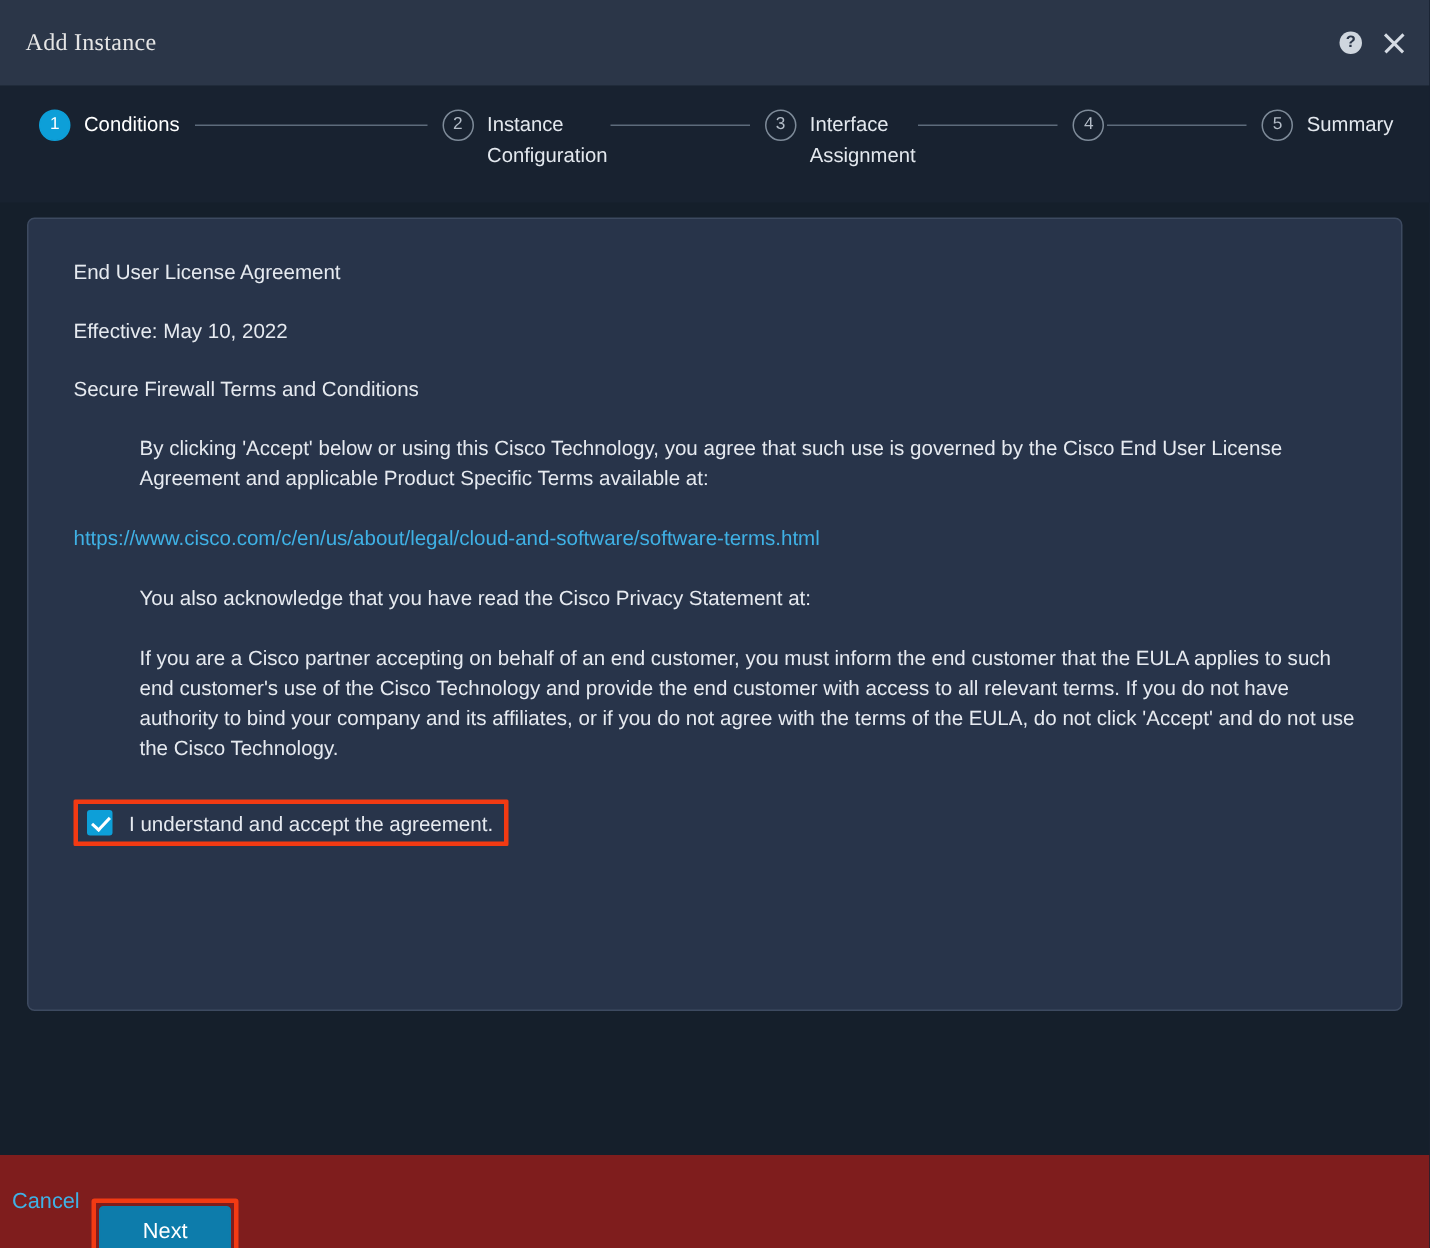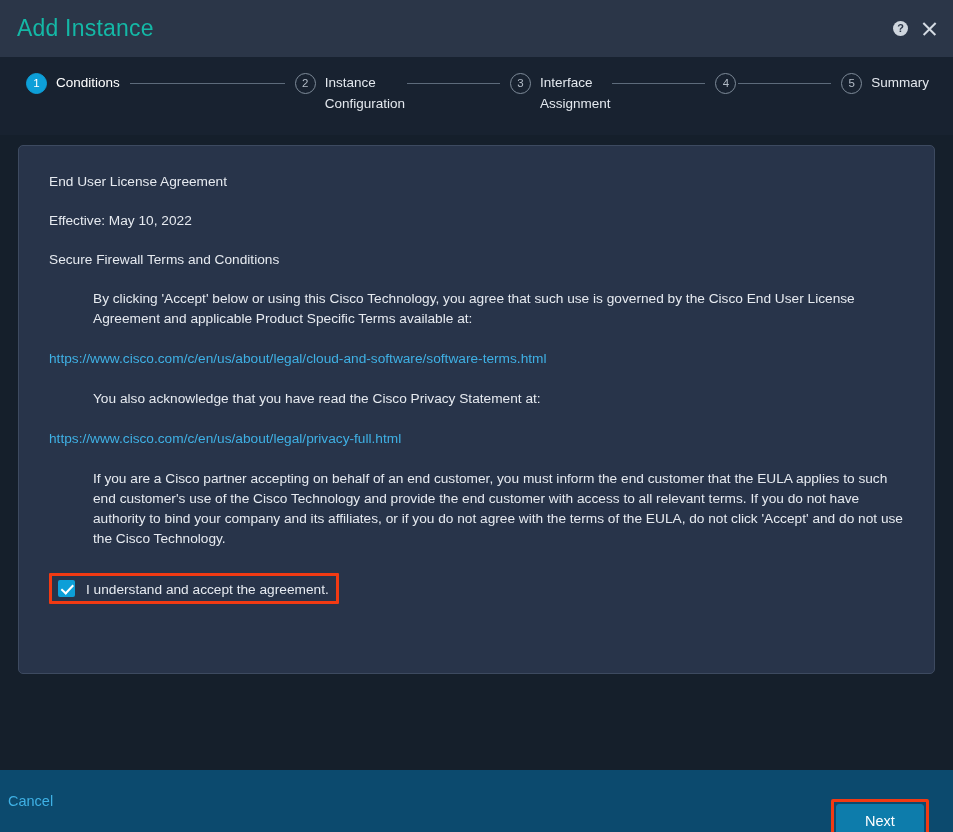--- a/index.html
+++ b/index.html
@@ -24,24 +24,25 @@
   .dlg-header {
     height: 57px;
     min-height: 57px;
     background: #2b3648;
     display: flex;
     align-items: center;
     padding: 0 16px 0 17px;
     position: relative;
   }
   .dlg-title {
-    font-size: 23px;
-    color: #14b8a6;
+    font-size: 16px;
+    color: #e5e5e5;
     font-weight: 400;
     letter-spacing: 0.2px;
+    font-family: Liberation Serif, serif;
   }
   .header-actions {
     position: absolute;
     right: 14px;
     top: 0;
     height: 57px;
     display: flex;
     align-items: center;
     gap: 11px;
   }
@@ -191,24 +192,24 @@
     margin-left: 11px;
     font-size: 13.7px;
     color: #e6eaf0;
     cursor: pointer;
   }
 
   
   .dlg-footer {
     height: 62px;
     min-height: 62px;
-    background: #0c4a6e;
+    background: #7f1d1d;
     display: flex;
     align-items: center;
-    justify-content: space-between;
+    justify-content: flex-start;
     padding: 0 24px 0 0;
   }
   .btn-cancel {
     background: none;
     border: none;
     color: #3fb1e5;
     font-size: 14.5px;
     font-family: "Liberation Sans", sans-serif;
     cursor: pointer;
     padding: 6px 8px;
@@ -284,21 +285,20 @@
 
       <p>End User License Agreement</p>
       <p>Effective: May 10, 2022</p>
       <p>Secure Firewall Terms and Conditions</p>
       <p class="para">By clicking 'Accept' below or using this Cisco Technology, you agree that such use is governed by the Cisco End User License Agreement and applicable Product Specific Terms available at:</p>
 
       <a class="eula-link">https://www.cisco.com/c/en/us/about/legal/cloud-and-software/software-terms.html</a>
 
       <p class="para">You also acknowledge that you have read the Cisco Privacy Statement at:</p>
 
-      <a class="eula-link">https://www.cisco.com/c/en/us/about/legal/privacy-full.html</a>
 
       <p class="para">If you are a Cisco partner accepting on behalf of an end customer, you must inform the end customer that the EULA applies to such end customer's use of the Cisco Technology and provide the end customer with access to all relevant terms. If you do not have authority to bind your company and its affiliates, or if you do not agree with the terms of the EULA, do not click 'Accept' and do not use the Cisco Technology.</p>
 
       <div class="accept-row">
         <span class="chk"></span>
         <span class="accept-text">I understand and accept the agreement.</span>
       </div>
 
     </div>
   </div>

